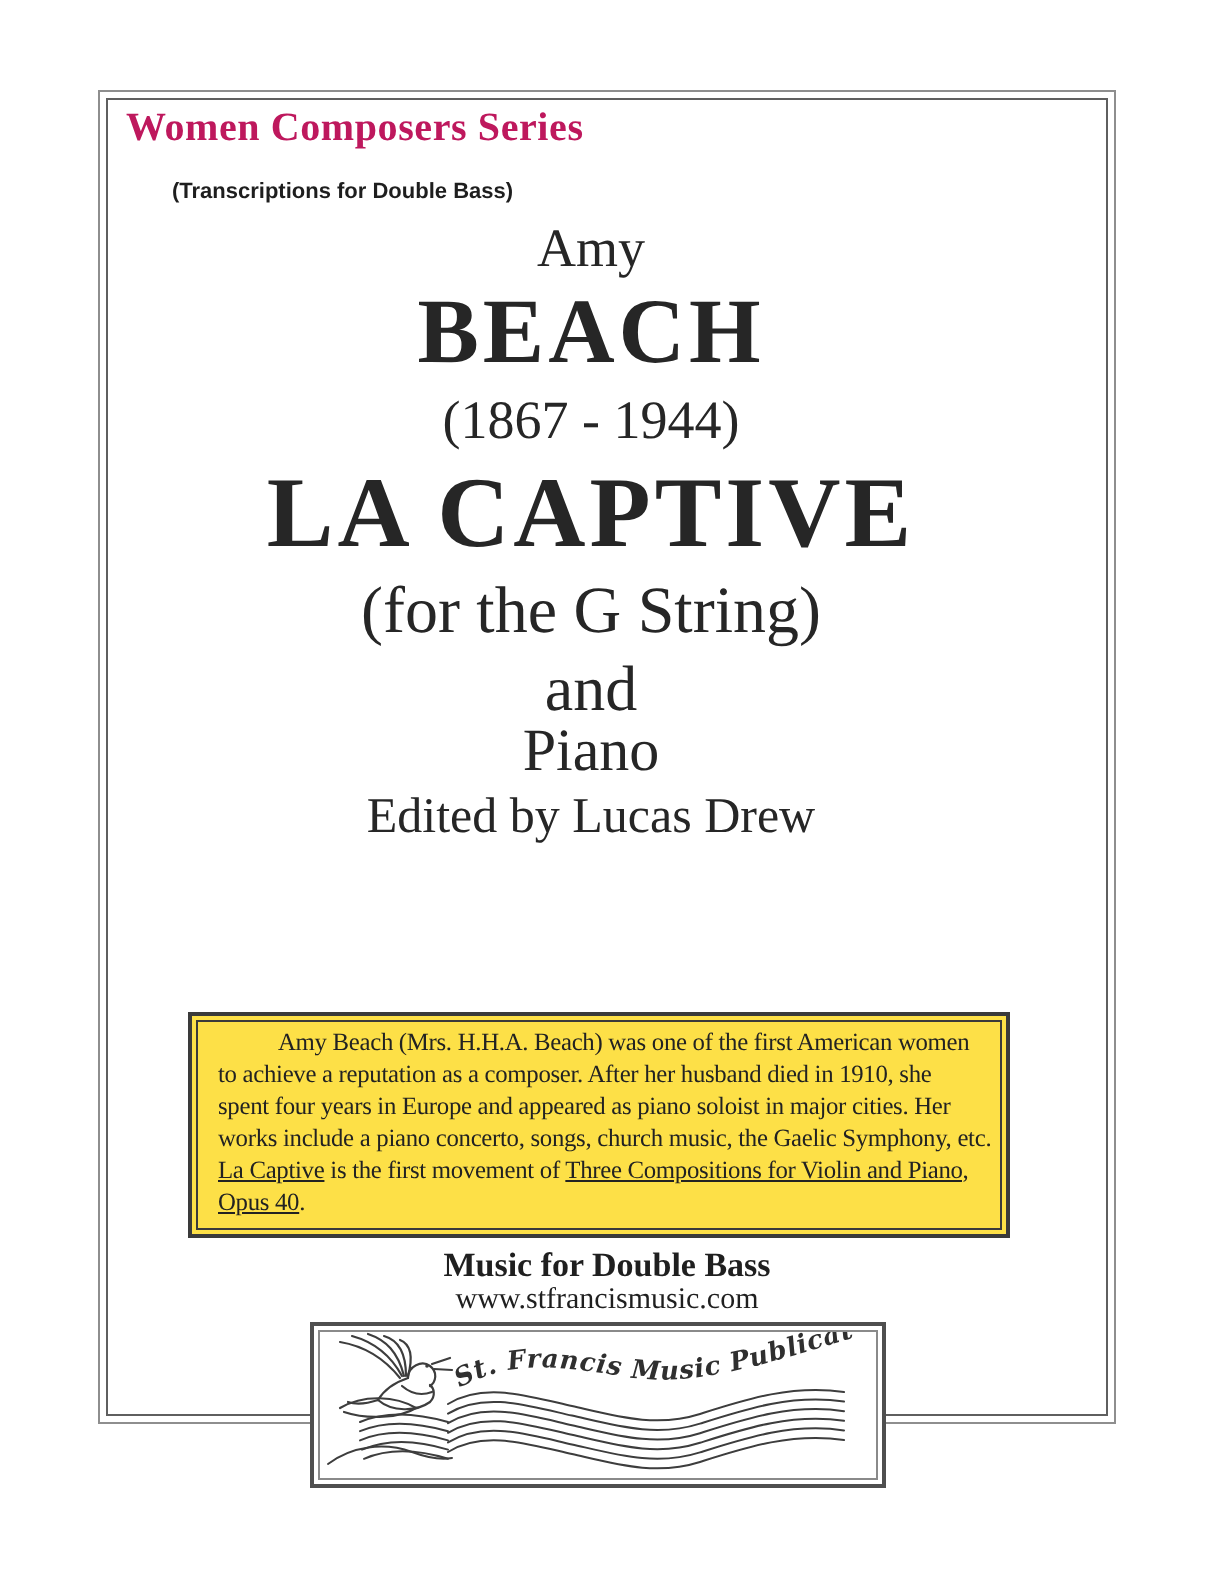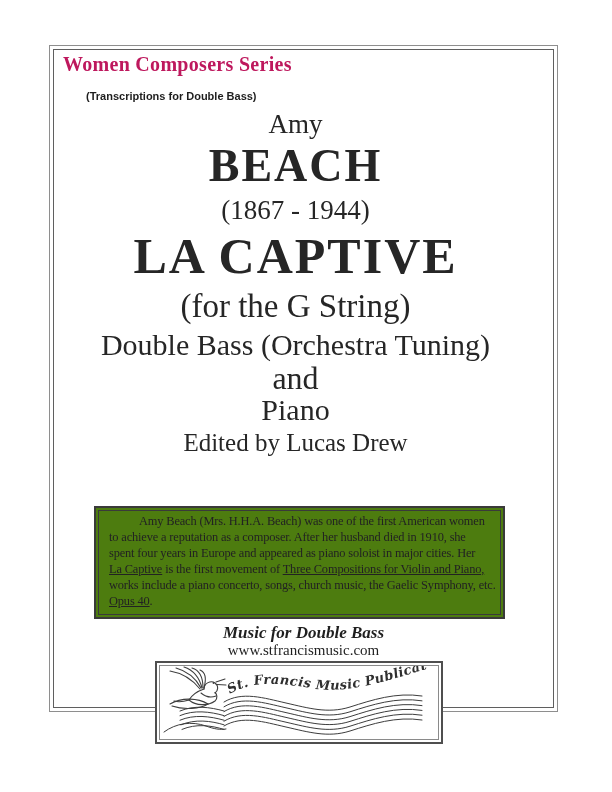--- a/index.html
+++ b/index.html
@@ -37,35 +37,35 @@
   .t-captive { font-size:50px; line-height:56px; font-weight:bold; letter-spacing:2px; }
   .t-gstring { font-size:33px; line-height:44px; }
   .t-for     { font-size:27px; line-height:30px; }
   .t-bass    { font-size:30px; line-height:34px; }
   .t-and     { font-size:32px; line-height:32px; }
   .t-piano   { font-size:30px; line-height:32px;text-align:center; }
   .t-edited  { font-size:25px; line-height:34px; }
   
   .about-box {
     position:absolute; left:94px; top:506px; width:411px;
-    border:2px solid #3a3a3a; box-sizing:border-box; background:#4d7c0f;
+    border:2px solid #3a3a3a; box-sizing:border-box; background:#fde047;
   }
   .about-box-inner {
     margin:2px; border:1px solid #3a3a3a;
     padding:3px 6px 5px 10px;
     font-size:12.4px; line-height:15.9px; letter-spacing:-0.15px; color:#222;
   }
   .about-line { white-space:nowrap; }
   .about-line.first { text-indent:30px; }
   .u { text-decoration:underline; }
   
   .publisher-block {
     position:absolute; left:49px; top:623px; width:509px; text-align:center;
   }
-  .publisher-tagline { font-size:17px; font-weight:bold; font-style:italic; line-height:19px; color:#1f1f1f; }
+  .publisher-tagline { font-size:17px; font-weight:bold; line-height:19px; color:#1f1f1f; }
   .publisher-website { font-size:15px; line-height:17px; color:#1f1f1f; }
   
   .logo-box {
     position:absolute; left:155px; top:661px; width:288px; height:83px;
     background:#fff; border:2px solid #4f4f4f; box-sizing:border-box; z-index:4;
   }
   .logo-box-inner { position:absolute; inset:2px; border:1px solid #8a8a8a; }
   .logo-box-inner svg { display:block; width:100%; height:100%; }
 </style>
 </head>
@@ -79,33 +79,32 @@
   <div class="series-title">Women Composers Series</div>
   <div class="series-subtitle">(Transcriptions for Double Bass)</div>
 </div>
 
 <div class="title-stack">
   <div class="t-amy">Amy</div>
   <div class="t-beach">BEACH</div>
   <div class="t-dates">(1867 - 1944)</div>
   <div class="t-captive">LA CAPTIVE</div>
   <div class="t-gstring">(for the G String)</div>
-  <div class="t-bass">Double Bass (Orchestra Tuning)</div>
   <div class="t-and">and</div>
   <div class="t-piano">Piano</div>
   <div class="t-edited">Edited by Lucas Drew</div>
 </div>
 
 <div class="about-box">
   <div class="about-box-inner">
     <div class="about-line first">Amy Beach (Mrs. H.H.A. Beach) was one of the first American women</div>
     <div class="about-line">to achieve a reputation as a composer. After her husband died in 1910, she</div>
     <div class="about-line">spent four years in Europe and appeared as piano soloist in major cities. Her</div>
+    <div class="about-line">works include a piano concerto, songs, church music, the Gaelic Symphony, etc.</div>
     <div class="about-line"><span class="u">La Captive</span><span> is the first movement of </span><span class="u">Three Compositions for Violin and Piano,</span></div>
-    <div class="about-line">works include a piano concerto, songs, church music, the Gaelic Symphony, etc.</div>
     <div class="about-line"><span class="u">Opus 40</span><span>.</span></div>
   </div>
 </div>
 
 <div class="publisher-block">
   <div class="publisher-tagline">Music for Double Bass</div>
   <div class="publisher-website">www.stfrancismusic.com</div>
 </div>
 
 <div class="logo-box">

